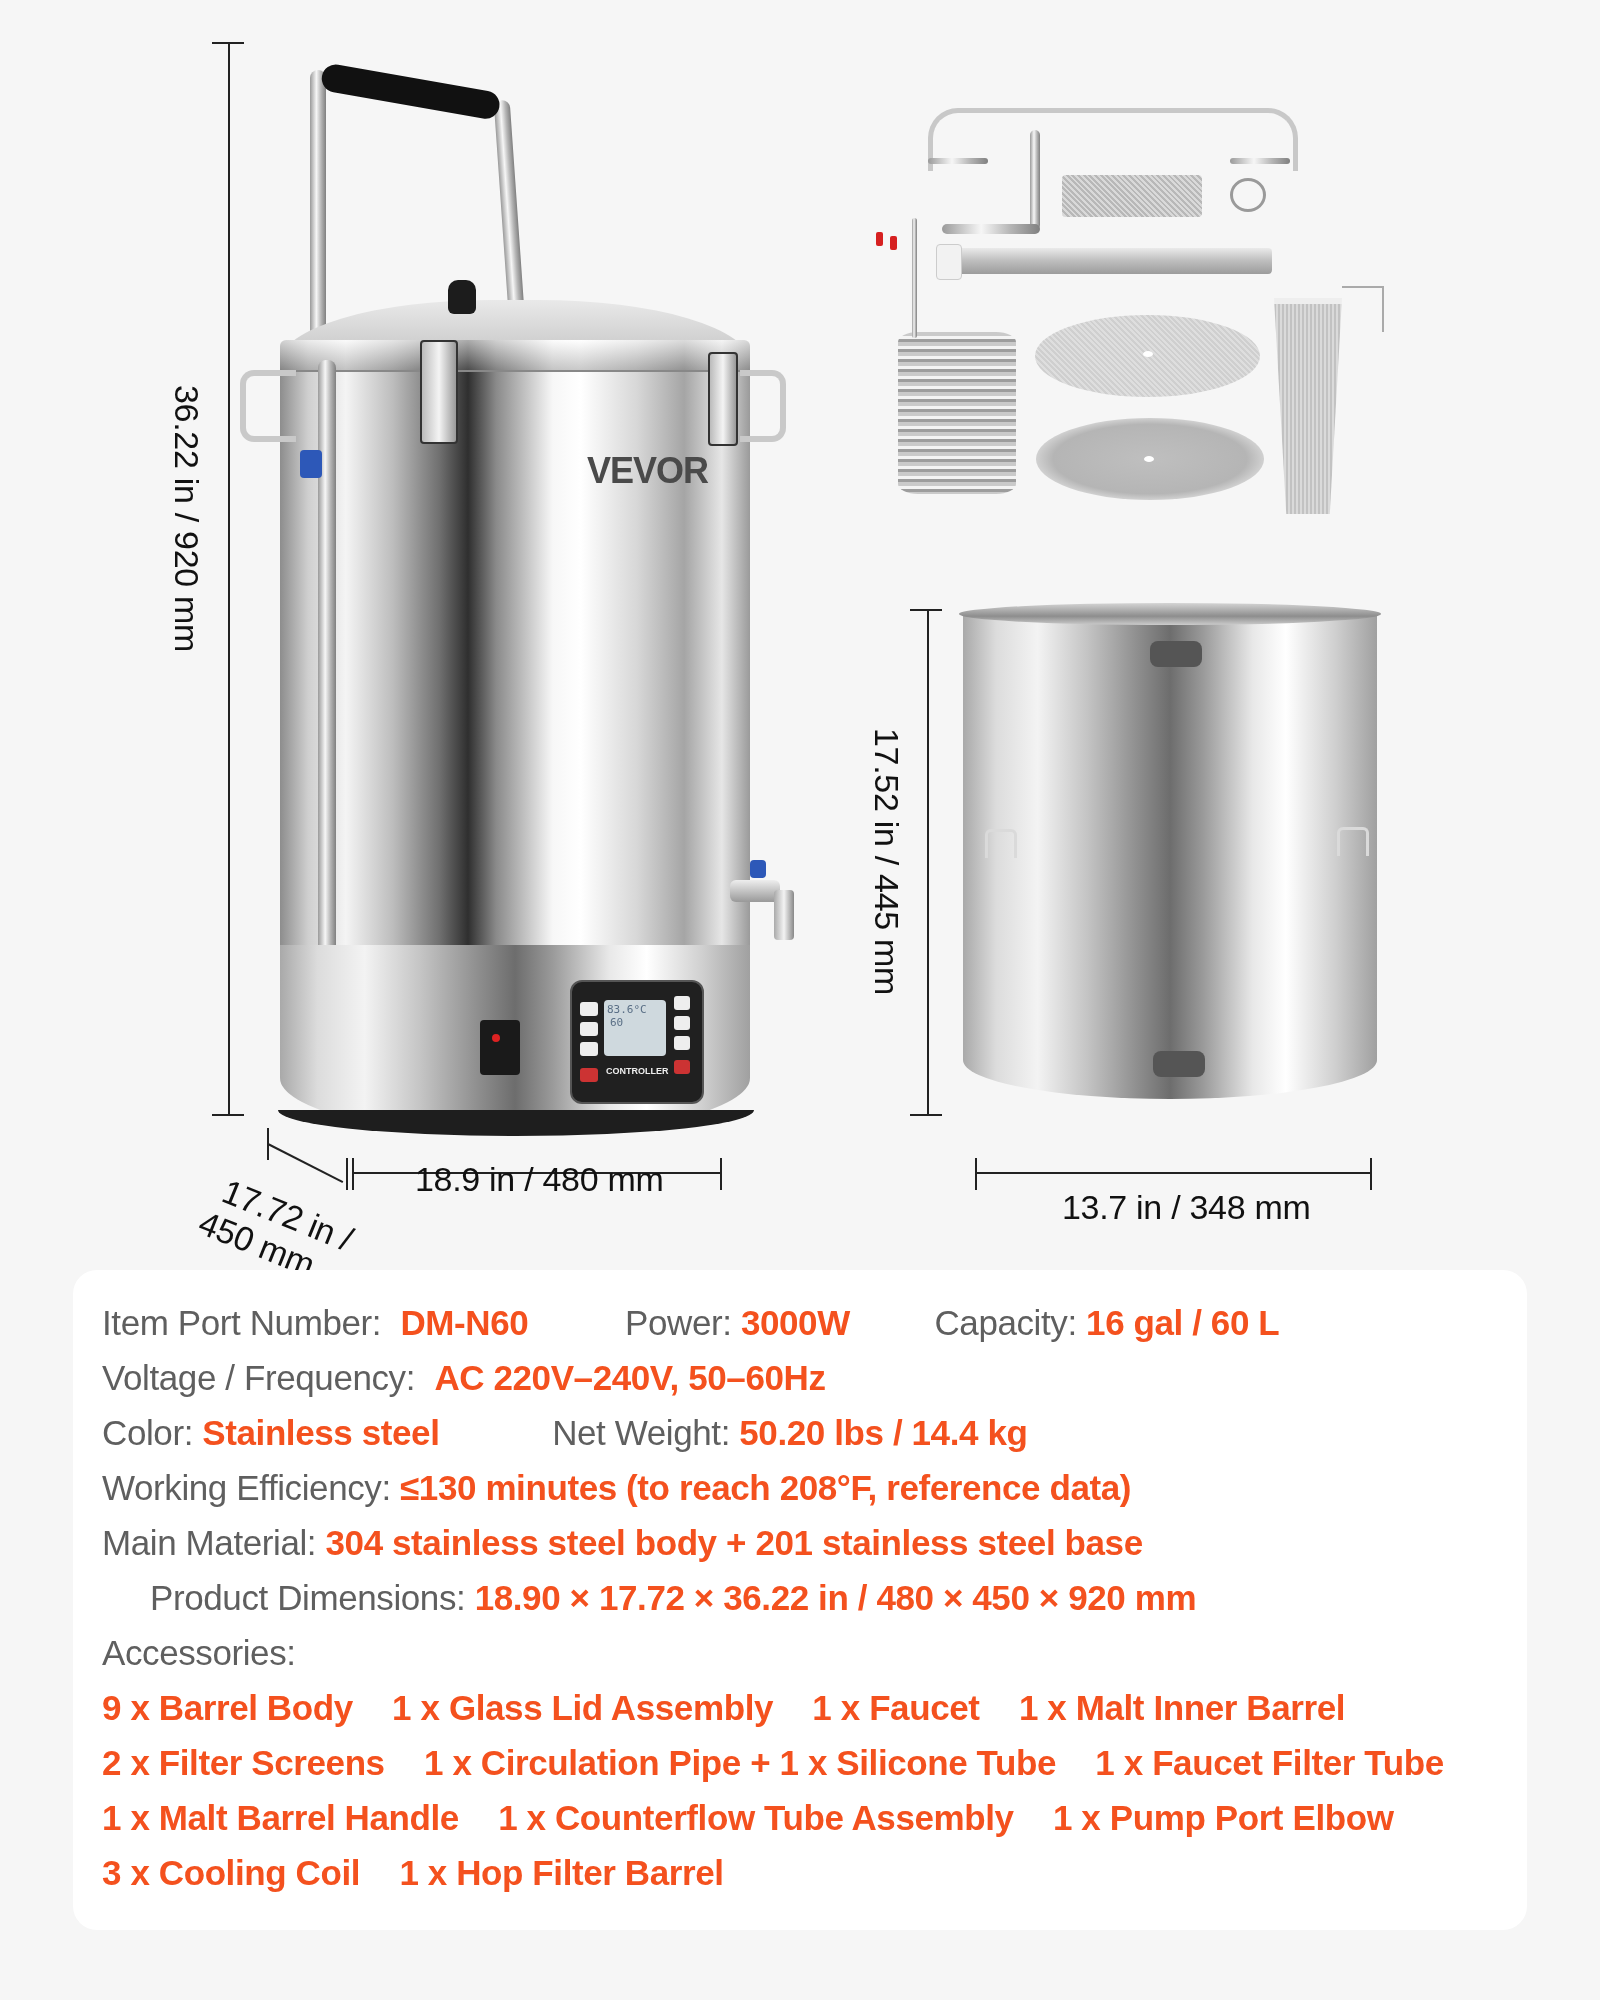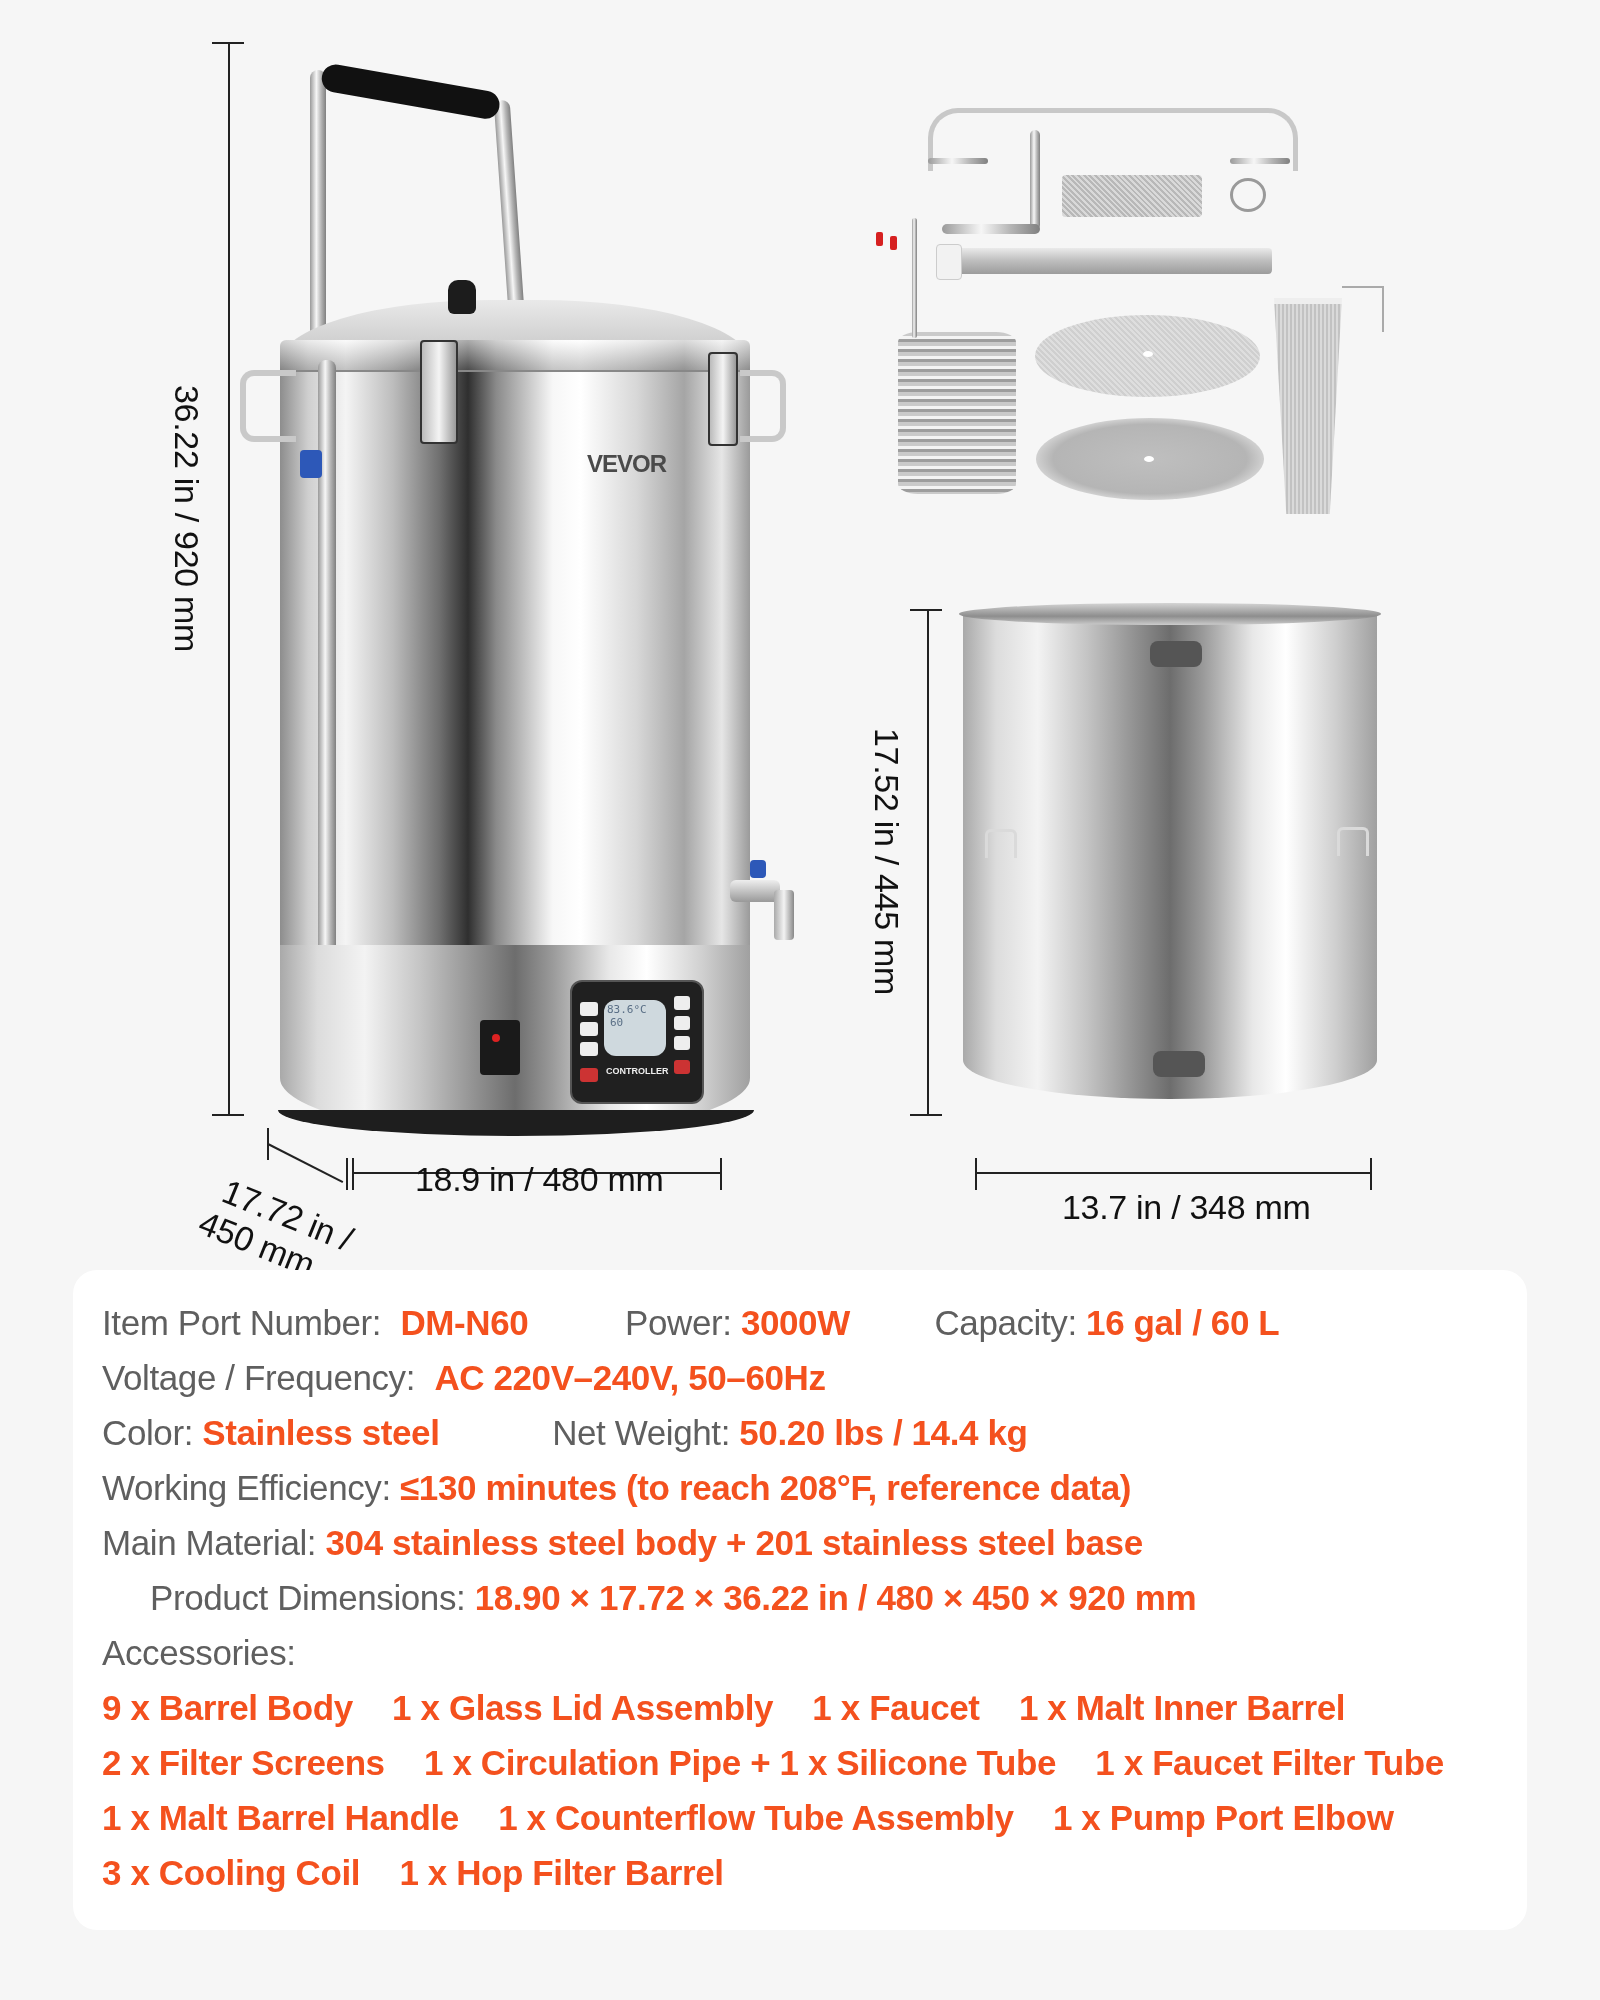--- a/index.html
+++ b/index.html
@@ -51,37 +51,37 @@
 
   <div style="position:absolute; left:10px; top:330px; width:50px; height:60px; border:6px solid #c9c9c9; border-right:none; border-radius:14px 0 0 14px;"></div>
   <div style="position:absolute; left:510px; top:330px; width:40px; height:60px; border:6px solid #c9c9c9; border-left:none; border-radius:0 14px 14px 0;"></div>
 
   <div style="position:absolute; left:190px; top:300px; width:34px; height:100px; background:linear-gradient(90deg,#bbb,#f4f4f4,#999); border:2px solid #333; border-radius:4px;"></div>
   <div style="position:absolute; left:478px; top:312px; width:26px; height:90px; background:linear-gradient(90deg,#bbb,#f4f4f4,#999); border:2px solid #333; border-radius:4px;"></div>
 
   <div class="rod" style="left:88px; top:320px; width:18px; height:680px;"></div>
   <div style="position:absolute; left:70px; top:410px; width:22px; height:28px; background:#2d58b8; border-radius:4px;"></div>
 
-  <div style="position:absolute; left:357px; top:410px; font-size:24px; font-weight:bold; color:#4a4a4a; letter-spacing:-1px;">VEVOR</div>
+  <div style="position:absolute; left:357px; top:410px; font-size:36px; font-weight:bold; color:#4a4a4a; letter-spacing:-1px;">VEVOR</div>
 
   <div class="steel-light" style="position:absolute; left:50px; top:905px; width:470px; height:190px; border-radius:0 0 50% 50% / 0 0 30% 30%;"></div>
   <div style="position:absolute; left:48px; top:1070px; width:476px; height:26px; background:#1e1e1e; border-radius:0 0 50% 50% / 0 0 100% 100%;"></div>
 
   <div style="position:absolute; left:500px; top:820px; width:70px; height:80px;">
     <div style="position:absolute; left:0; top:20px; width:50px; height:22px; background:linear-gradient(180deg,#eee,#999); border-radius:6px;"></div>
     <div style="position:absolute; left:20px; top:0px; width:16px; height:18px; background:#2d58b8; border-radius:4px;"></div>
     <div style="position:absolute; left:44px; top:30px; width:20px; height:50px; background:linear-gradient(90deg,#aaa,#f3f3f3,#888); border-radius:4px;"></div>
   </div>
 
   <div style="position:absolute; left:250px; top:980px; width:40px; height:55px; background:#1a1a1a; border-radius:4px;">
     <div style="position:absolute; left:12px; top:14px; width:8px; height:8px; background:#d22; border-radius:50%;"></div>
   </div>
 
   <div style="position:absolute; left:340px; top:940px; width:130px; height:120px; background:#202020; border-radius:12px; border:2px solid #555;">
-    <div style="position:absolute; left:32px; top:18px; width:62px; height:56px; background:#cfd9de; border-radius:12px; font-family:'DejaVu Sans Mono', monospace; font-size:11px; color:#5a6f86; padding:3px; box-sizing:border-box;">
+    <div style="position:absolute; left:32px; top:18px; width:62px; height:56px; background:#cfd9de; border-radius:4px; font-family:'DejaVu Sans Mono', monospace; font-size:11px; color:#5a6f86; padding:3px; box-sizing:border-box;">
       <span>83.6°C</span>
       <span style="margin-left:3px;">60</span>
     </div>
     <div style="position:absolute; left:8px; top:20px; width:18px; height:14px; background:#eee; border-radius:3px;"></div>
     <div style="position:absolute; left:8px; top:40px; width:18px; height:14px; background:#eee; border-radius:3px;"></div>
     <div style="position:absolute; left:8px; top:60px; width:18px; height:14px; background:#eee; border-radius:3px;"></div>
     <div style="position:absolute; left:102px; top:14px; width:16px; height:14px; background:#eee; border-radius:3px;"></div>
     <div style="position:absolute; left:102px; top:34px; width:16px; height:14px; background:#eee; border-radius:3px;"></div>
     <div style="position:absolute; left:102px; top:54px; width:16px; height:14px; background:#eee; border-radius:3px;"></div>
     <div style="position:absolute; left:8px; top:86px; width:18px; height:14px; background:#c33; border-radius:3px;"></div>

